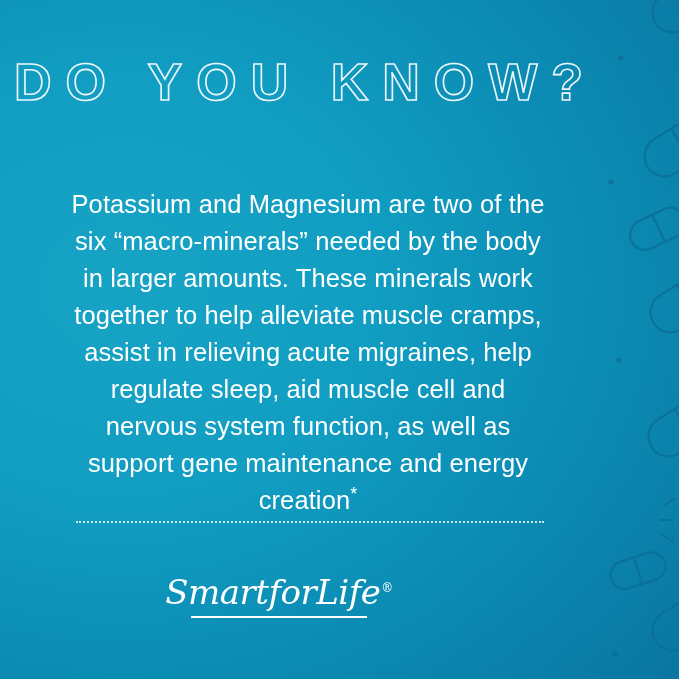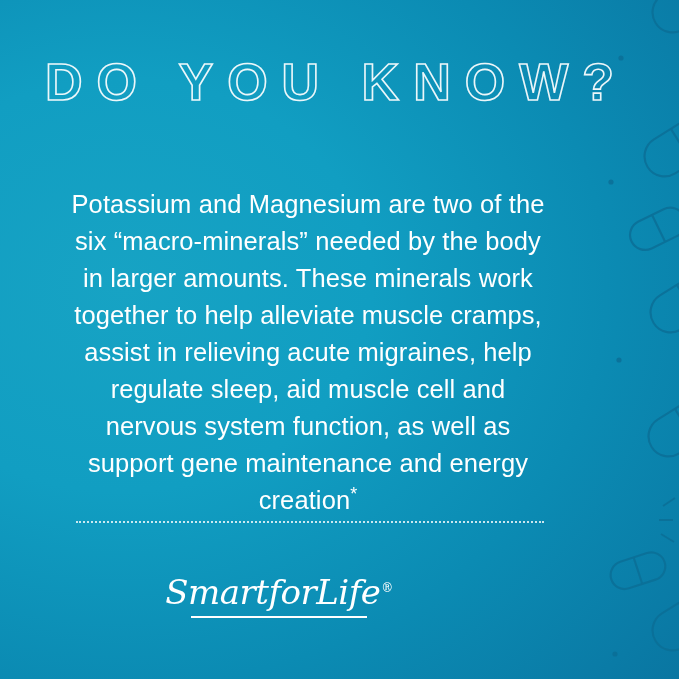--- a/index.html
+++ b/index.html
@@ -25,21 +25,21 @@
     width: 130px;
     height: 679px;
     pointer-events: none;
   }
 
   .headline {
     position: absolute;
     top: 54px;
     left: 0;
     width: 628px;
-    text-align: right;
+    text-align: left;
     font-size: 52px;
     font-weight: bold;
     letter-spacing: 14px;
     color: transparent;
     -webkit-text-stroke: 1.6px rgba(255,255,255,0.92);
     text-stroke: 1.6px rgba(255,255,255,0.92);
     line-height: 1.1;
     text-indent: 14px;
   }
 

